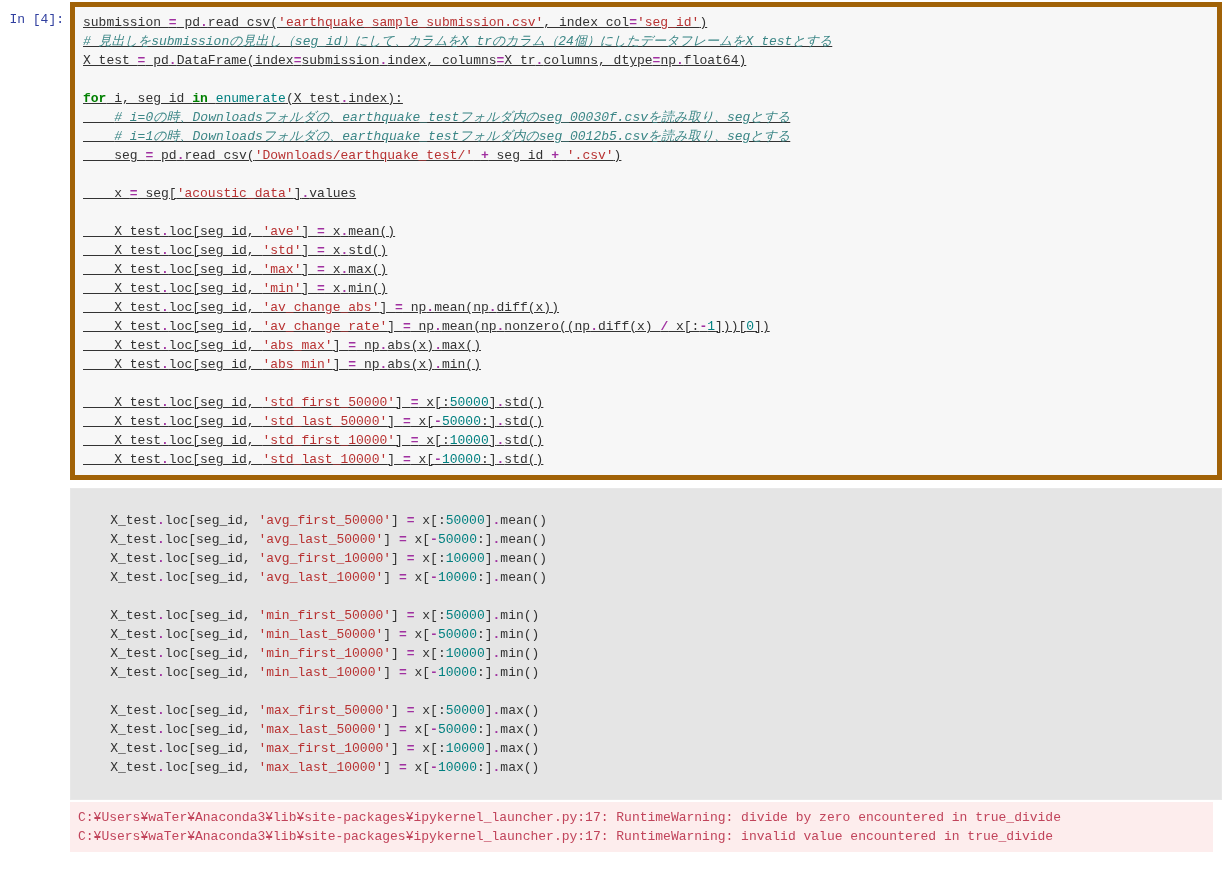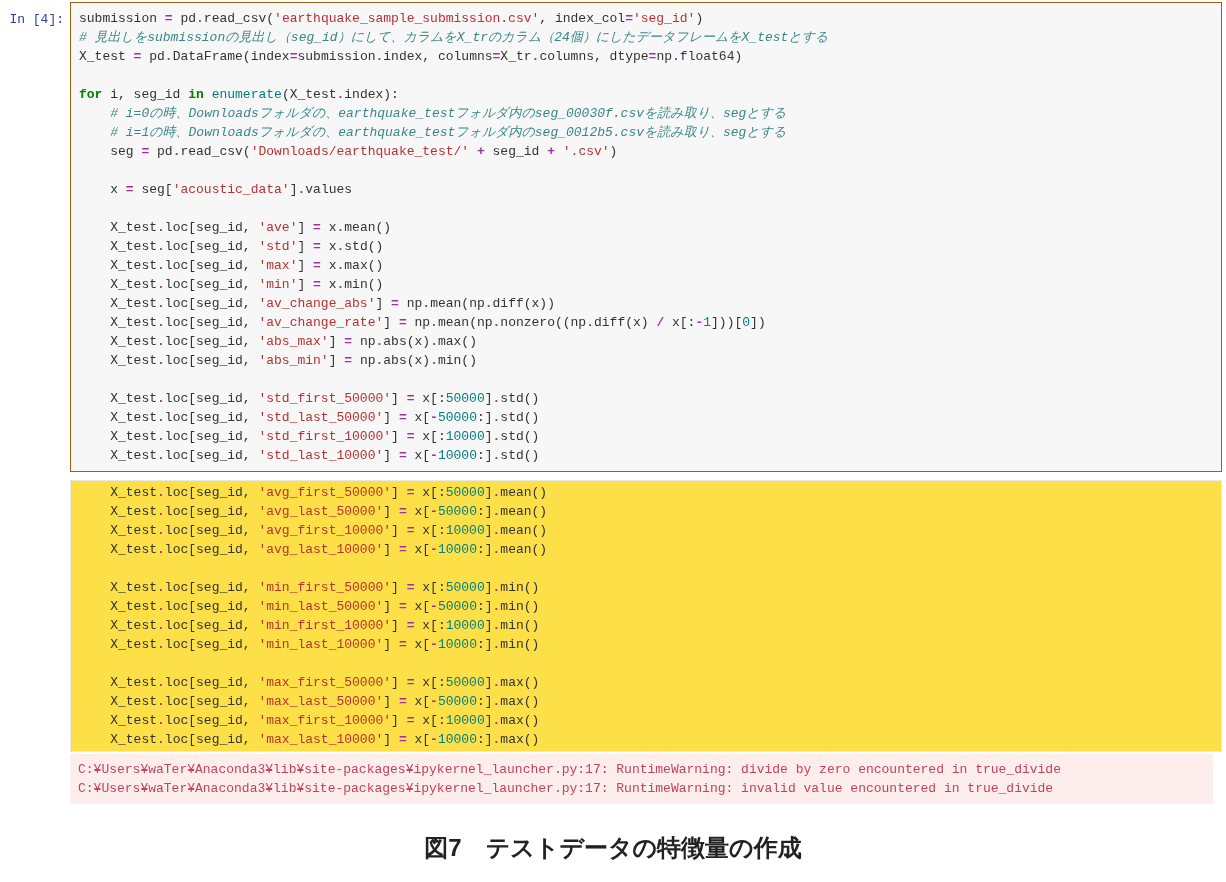--- a/index.html
+++ b/index.html
@@ -24,38 +24,39 @@
     flex: 0 0 70px;
     padding: 12px 6px 0 0;
     text-align: right;
     color: #303F9F;
     font-family: "Courier New", monospace;
     font-size: 13px;
     box-sizing: border-box;
   }
   .code-area {
     flex: 1 1 auto;
-    border: 1px solid #a16207;
+    border: 5px solid #a16207;
     background: #f7f7f7;
     padding: 6px 8px;
     margin: 2px 4px 2px 0;
     box-sizing: border-box;
+    text-decoration: underline;
   }
   .code-area pre, .code-area2 pre, .err pre {
     margin: 0;
     font-family: "MS Gothic", "Osaka-Mono", "Courier New", monospace;
     font-size: 13px;
     line-height: 19px;
     white-space: pre;
   }
   .code-area2 {
     margin: 6px 4px 2px 70px;
     border: 1px solid #e8e8e8;
-    background: #fde047;
-    padding: 2px 8px;
+    background: #e5e5e5;
+    padding: 22px 8px;
     box-sizing: border-box;
   }
   .err {
     margin: 2px 13px 2px 70px;
     background: #fdeded;
     padding: 6px 8px;
     box-sizing: border-box;
   }
   .err pre { color: #c1445b; }
 

